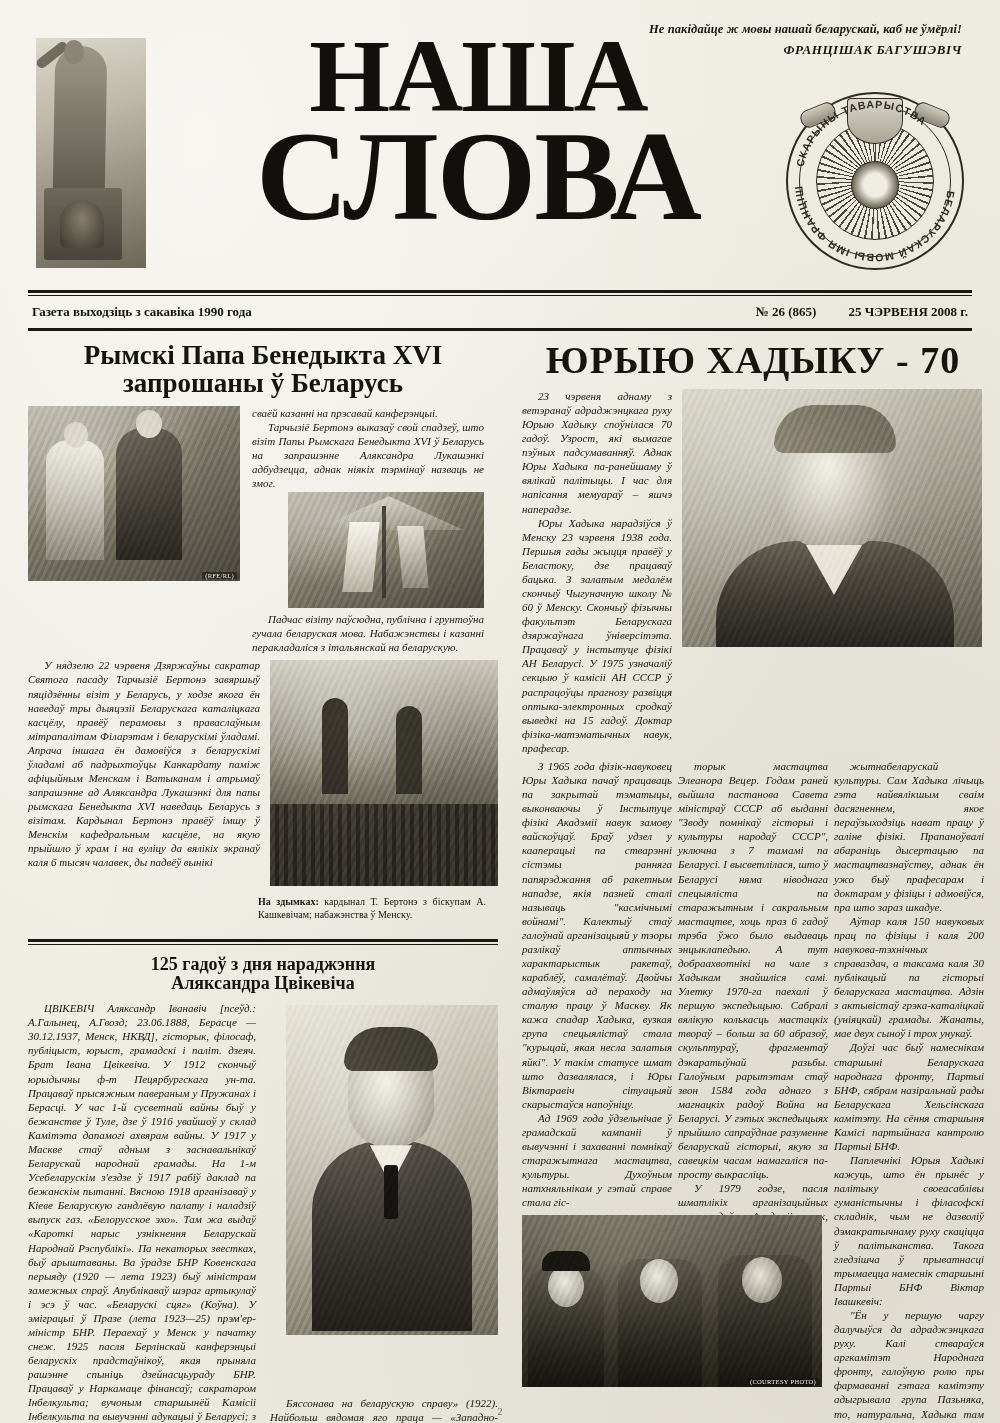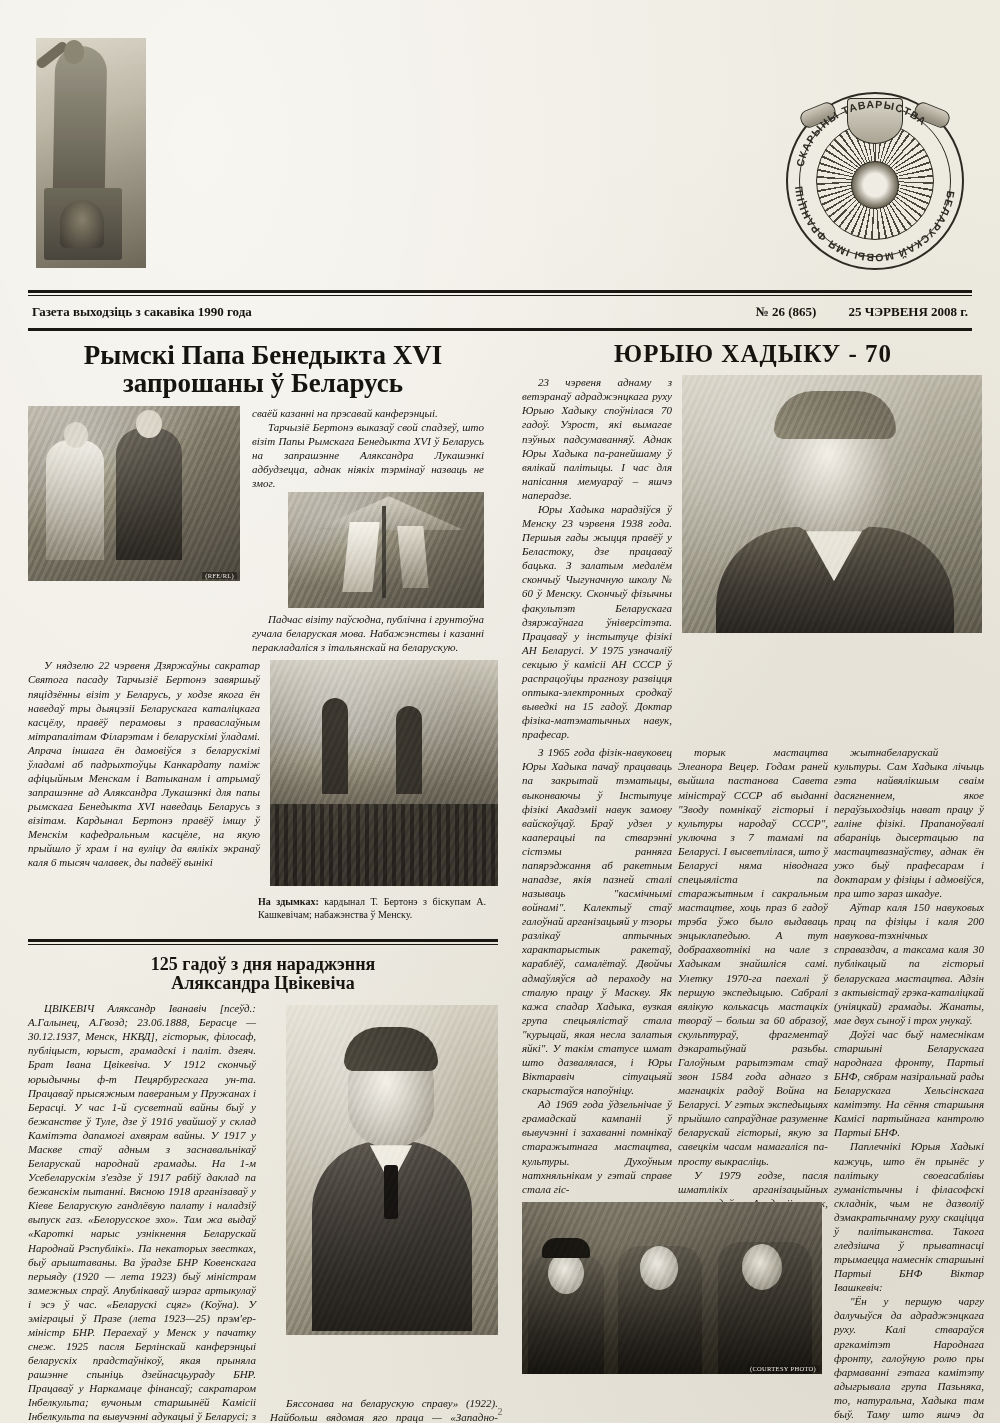--- a/index.html
+++ b/index.html
@@ -120,21 +120,21 @@
   .body{display:flex;gap:0;margin-top:0;}
   .left-half{width:470px;}
   .vdiv{width:1px;background:#1a1813;margin:6px 12px 0 12px;}
   .right-half{width:471px;}
 
   h1.art{
     text-align:center;font-weight:bold;line-height:1.05;
     margin:10px 0 8px 0;
   }
   .h-pope{font-size:27px;}
-  .h-70{font-size:25px;letter-spacing:1px;}
+  .h-70{font-size:38px;letter-spacing:1px;}
   .h-125{font-size:18px;}
   p.t{
     margin:0 0 0 0;text-align:justify;font-size:11px;line-height:1.28;
     text-indent:16px;hyphens:auto;font-style:italic;
   }
   p.t.noind{text-indent:0;}
   .photo{
     background:linear-gradient(150deg,#b9b4a6,#7d7868 45%,#4a463c 100%);
     position:relative;overflow:hidden;border:0;
   }
@@ -199,28 +199,36 @@
   .group .hat{position:absolute;background:#14120e;border-radius:14px 14px 2px 2px;}
   .pagenum{position:absolute;left:0;right:0;bottom:6px;text-align:center;font-size:10px;color:#6b6758;}
 </style>
 </head>
 <body>
 
 <div class="page">
 
   <div class="masthead">
 
+    <div class="epigraph">
+      <div class="q">Не пакідайце ж мовы нашай беларускай, каб не ўмёрлі!</div>
+      <div class="a">ФРАНЦІШАК БАГУШЭВІЧ</div>
+    </div>
 
     <div class="statue">
       <div class="fig"></div>
       <div class="arm"></div>
       <div class="head"></div>
       <div class="base"></div>
     </div>
 
+    <div class="title-wrap">
+      <div class="l1">НАША</div>
+      <div class="l2">СЛОВА</div>
+    </div>
 
     <div class="seal">
       <div class="ring"></div>
       <div class="ring2"></div>
       <div class="inner"></div>
       <div class="ribbon-l"></div>
       <div class="ribbon-r"></div>
       <div class="crest"></div>
       <div class="sun"></div>
       <div class="sealtext">

